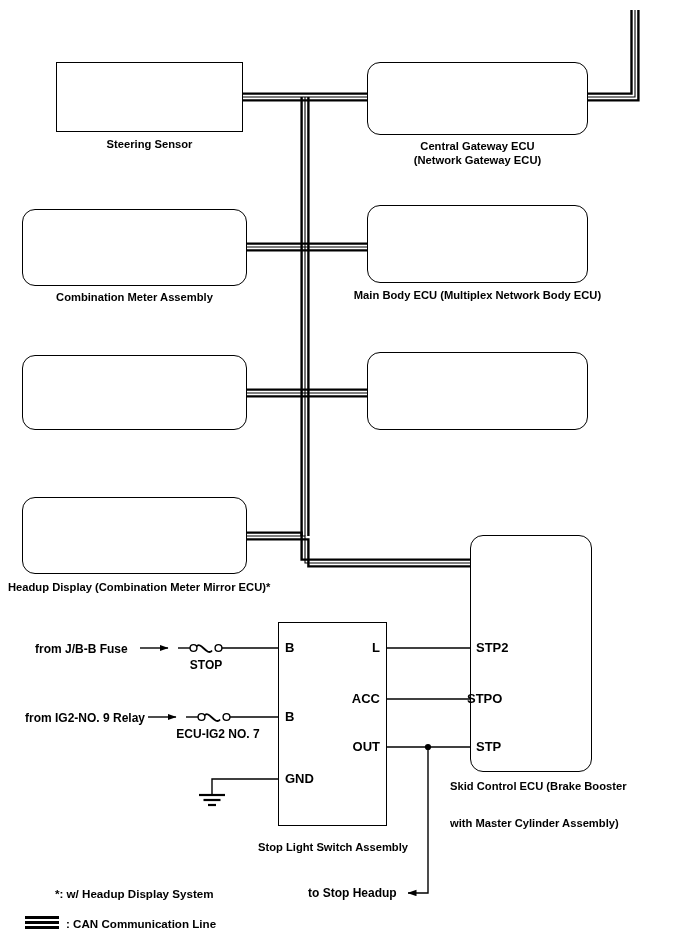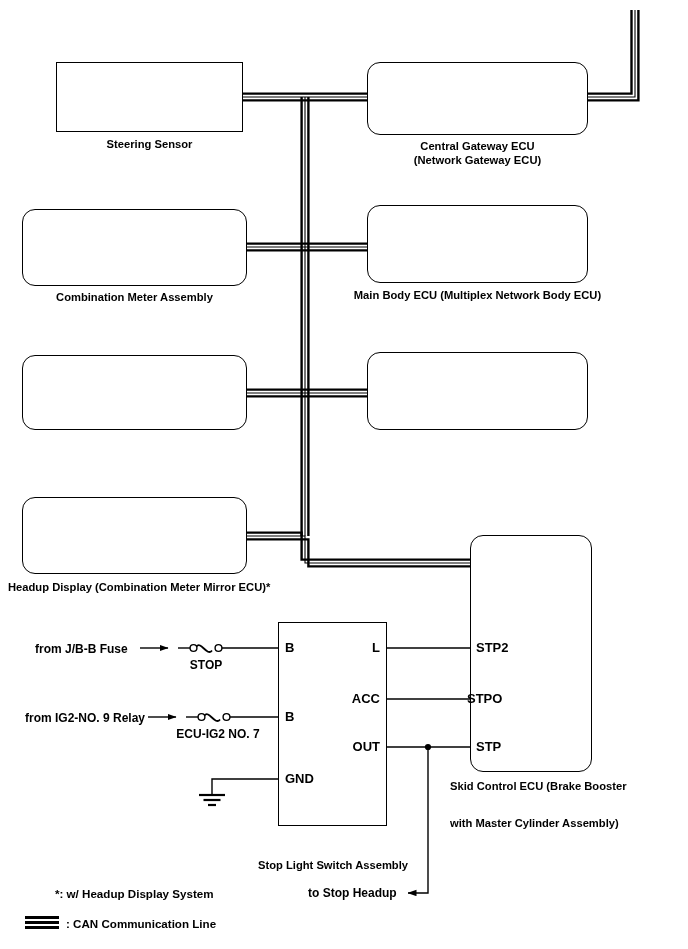--- a/index.html
+++ b/index.html
@@ -133,21 +133,21 @@
   <div class="cap" style="left:450px;top:779px;">Skid Control ECU (Brake Booster</div>
   <div class="cap" style="left:450px;top:794px;margin-top:22px;">with Master Cylinder Assembly)</div>
 
   <div class="node sq" style="left:278px;top:622px;width:109px;height:204px;"></div>
   <div class="term" style="left:285px;top:641px;">B</div>
   <div class="term" style="left:285px;top:710px;">B</div>
   <div class="term" style="left:285px;top:772px;">GND</div>
   <div class="term r" style="left:320px;top:641px;width:60px;">L</div>
   <div class="term r" style="left:320px;top:692px;width:60px;">ACC</div>
   <div class="term r" style="left:320px;top:740px;width:60px;">OUT</div>
-  <div class="cap ctr" style="left:248px;top:858px;width:170px;">Stop Light Switch Assembly</div>
+  <div class="cap ctr" style="left:248px;top:840px;width:170px;">Stop Light Switch Assembly</div>
 
   <div class="cap" style="left:35px;top:642px;font-size:12px;">from J/B-B Fuse</div>
   <div class="cap ctr" style="left:176px;top:658px;width:60px;font-size:12px;">STOP</div>
 
   <div class="cap" style="left:25px;top:711px;font-size:12px;">from IG2-NO. 9 Relay</div>
   <div class="cap ctr" style="left:153px;top:727px;width:130px;font-size:12px;">ECU-IG2 NO. 7</div>
 
   <div class="cap" style="left:308px;top:886px;font-size:12px;">to Stop Headup</div>
 
   <div class="legend-txt" style="left:55px;top:886px;">*: w/ Headup Display System</div>

